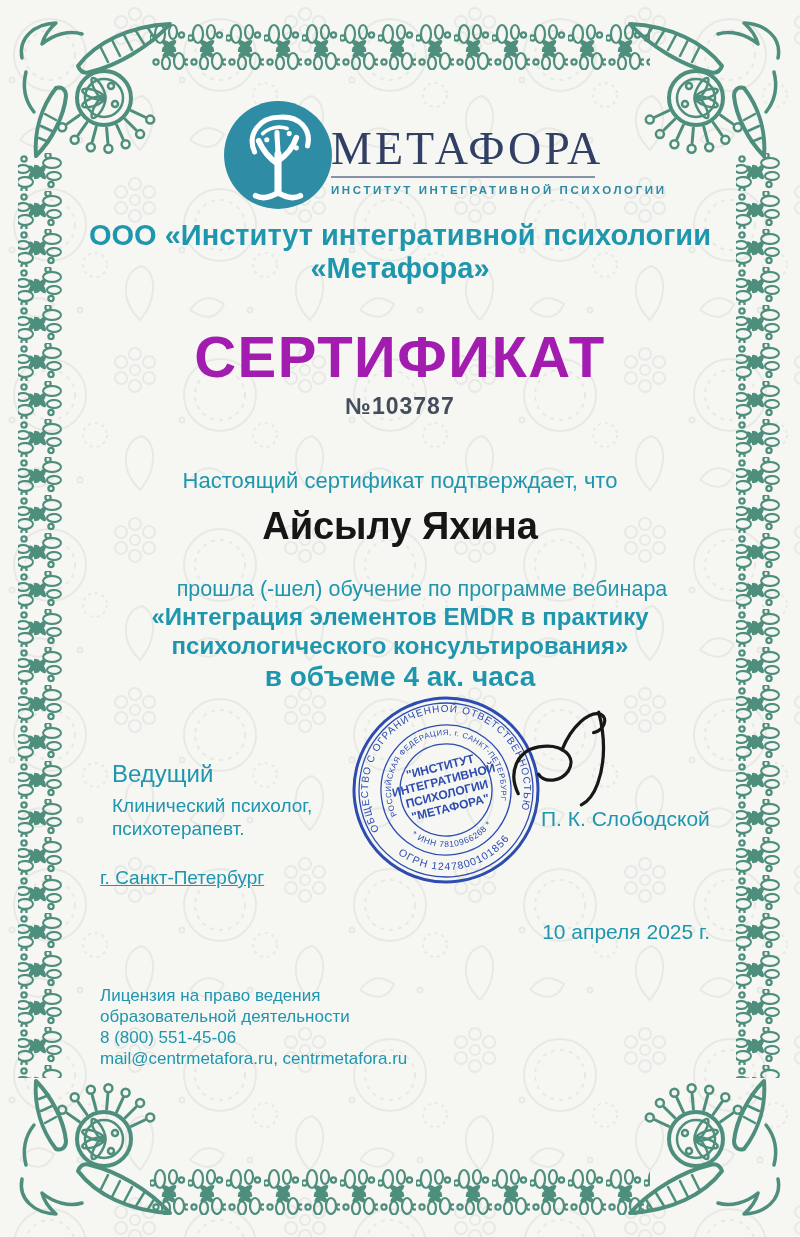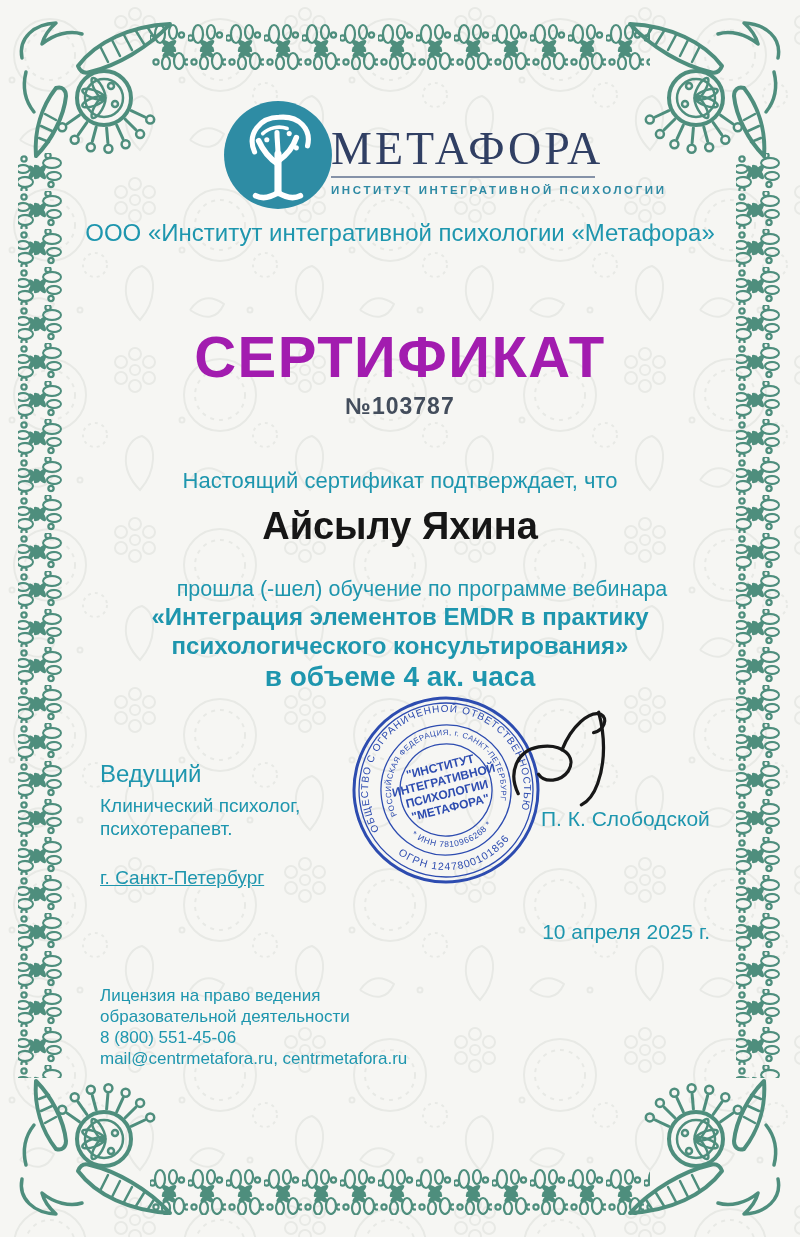--- a/index.html
+++ b/index.html
@@ -25,32 +25,32 @@
   .brand-block{left:331px;top:124px;width:272px;}
   .brand-word{
     font-family:"Liberation Serif",serif;color:#303f63;
     font-size:46px;letter-spacing:3px;line-height:50px;white-space:nowrap;
   }
   .brand-rule{height:2px;background:#8592a8;margin-top:2px;width:264px;}
   .brand-tagline{
     margin-top:6px;color:#2e8aa4;font-weight:bold;
     font-size:11.5px;letter-spacing:2.6px;white-space:nowrap;
   }
-  .org-line{top:219px;font-size:24px;}
+  .org-line{top:219px;font-size:29px;font-weight:bold;}
   .cert-title{
     top:323px;font-size:58px;font-weight:bold;letter-spacing:1.5px;
     color:#a21caf;
   }
   .cert-number{top:393px;font-size:23px;font-weight:bold;letter-spacing:1px;color:#434d5c;}
   .confirm-text{top:468px;font-size:22px;}
   .recipient{top:505px;font-size:38px;font-weight:bold;color:#161616;}
   .completed-text{top:577px;font-size:21.5px;padding-left:44px;}
   .program{top:602px;font-size:24px;font-weight:bold;line-height:29px;}
   .volume{top:661px;font-size:28px;font-weight:bold;}
-  .role-block{left:100px;top:760px;}
+  .role-block{left:112px;top:760px;}
   .role-label{font-size:24px;margin-bottom:6px;}
   .role-line{font-size:19px;line-height:23px;}
   .city{left:100px;top:867px;font-size:19px;text-decoration:underline;}
   .date{left:450px;top:920px;width:260px;text-align:right;font-size:21px;}
   .license{left:100px;top:985px;font-size:17px;line-height:21px;}
   .stamp{left:346px;top:690px;transform:rotate(-8deg);}
   .signature{left:500px;top:700px;}
   .signatory-name{left:541px;top:807px;font-size:21px;white-space:nowrap;}
   svg text{font-family:"Liberation Sans",sans-serif;}
 </style>

